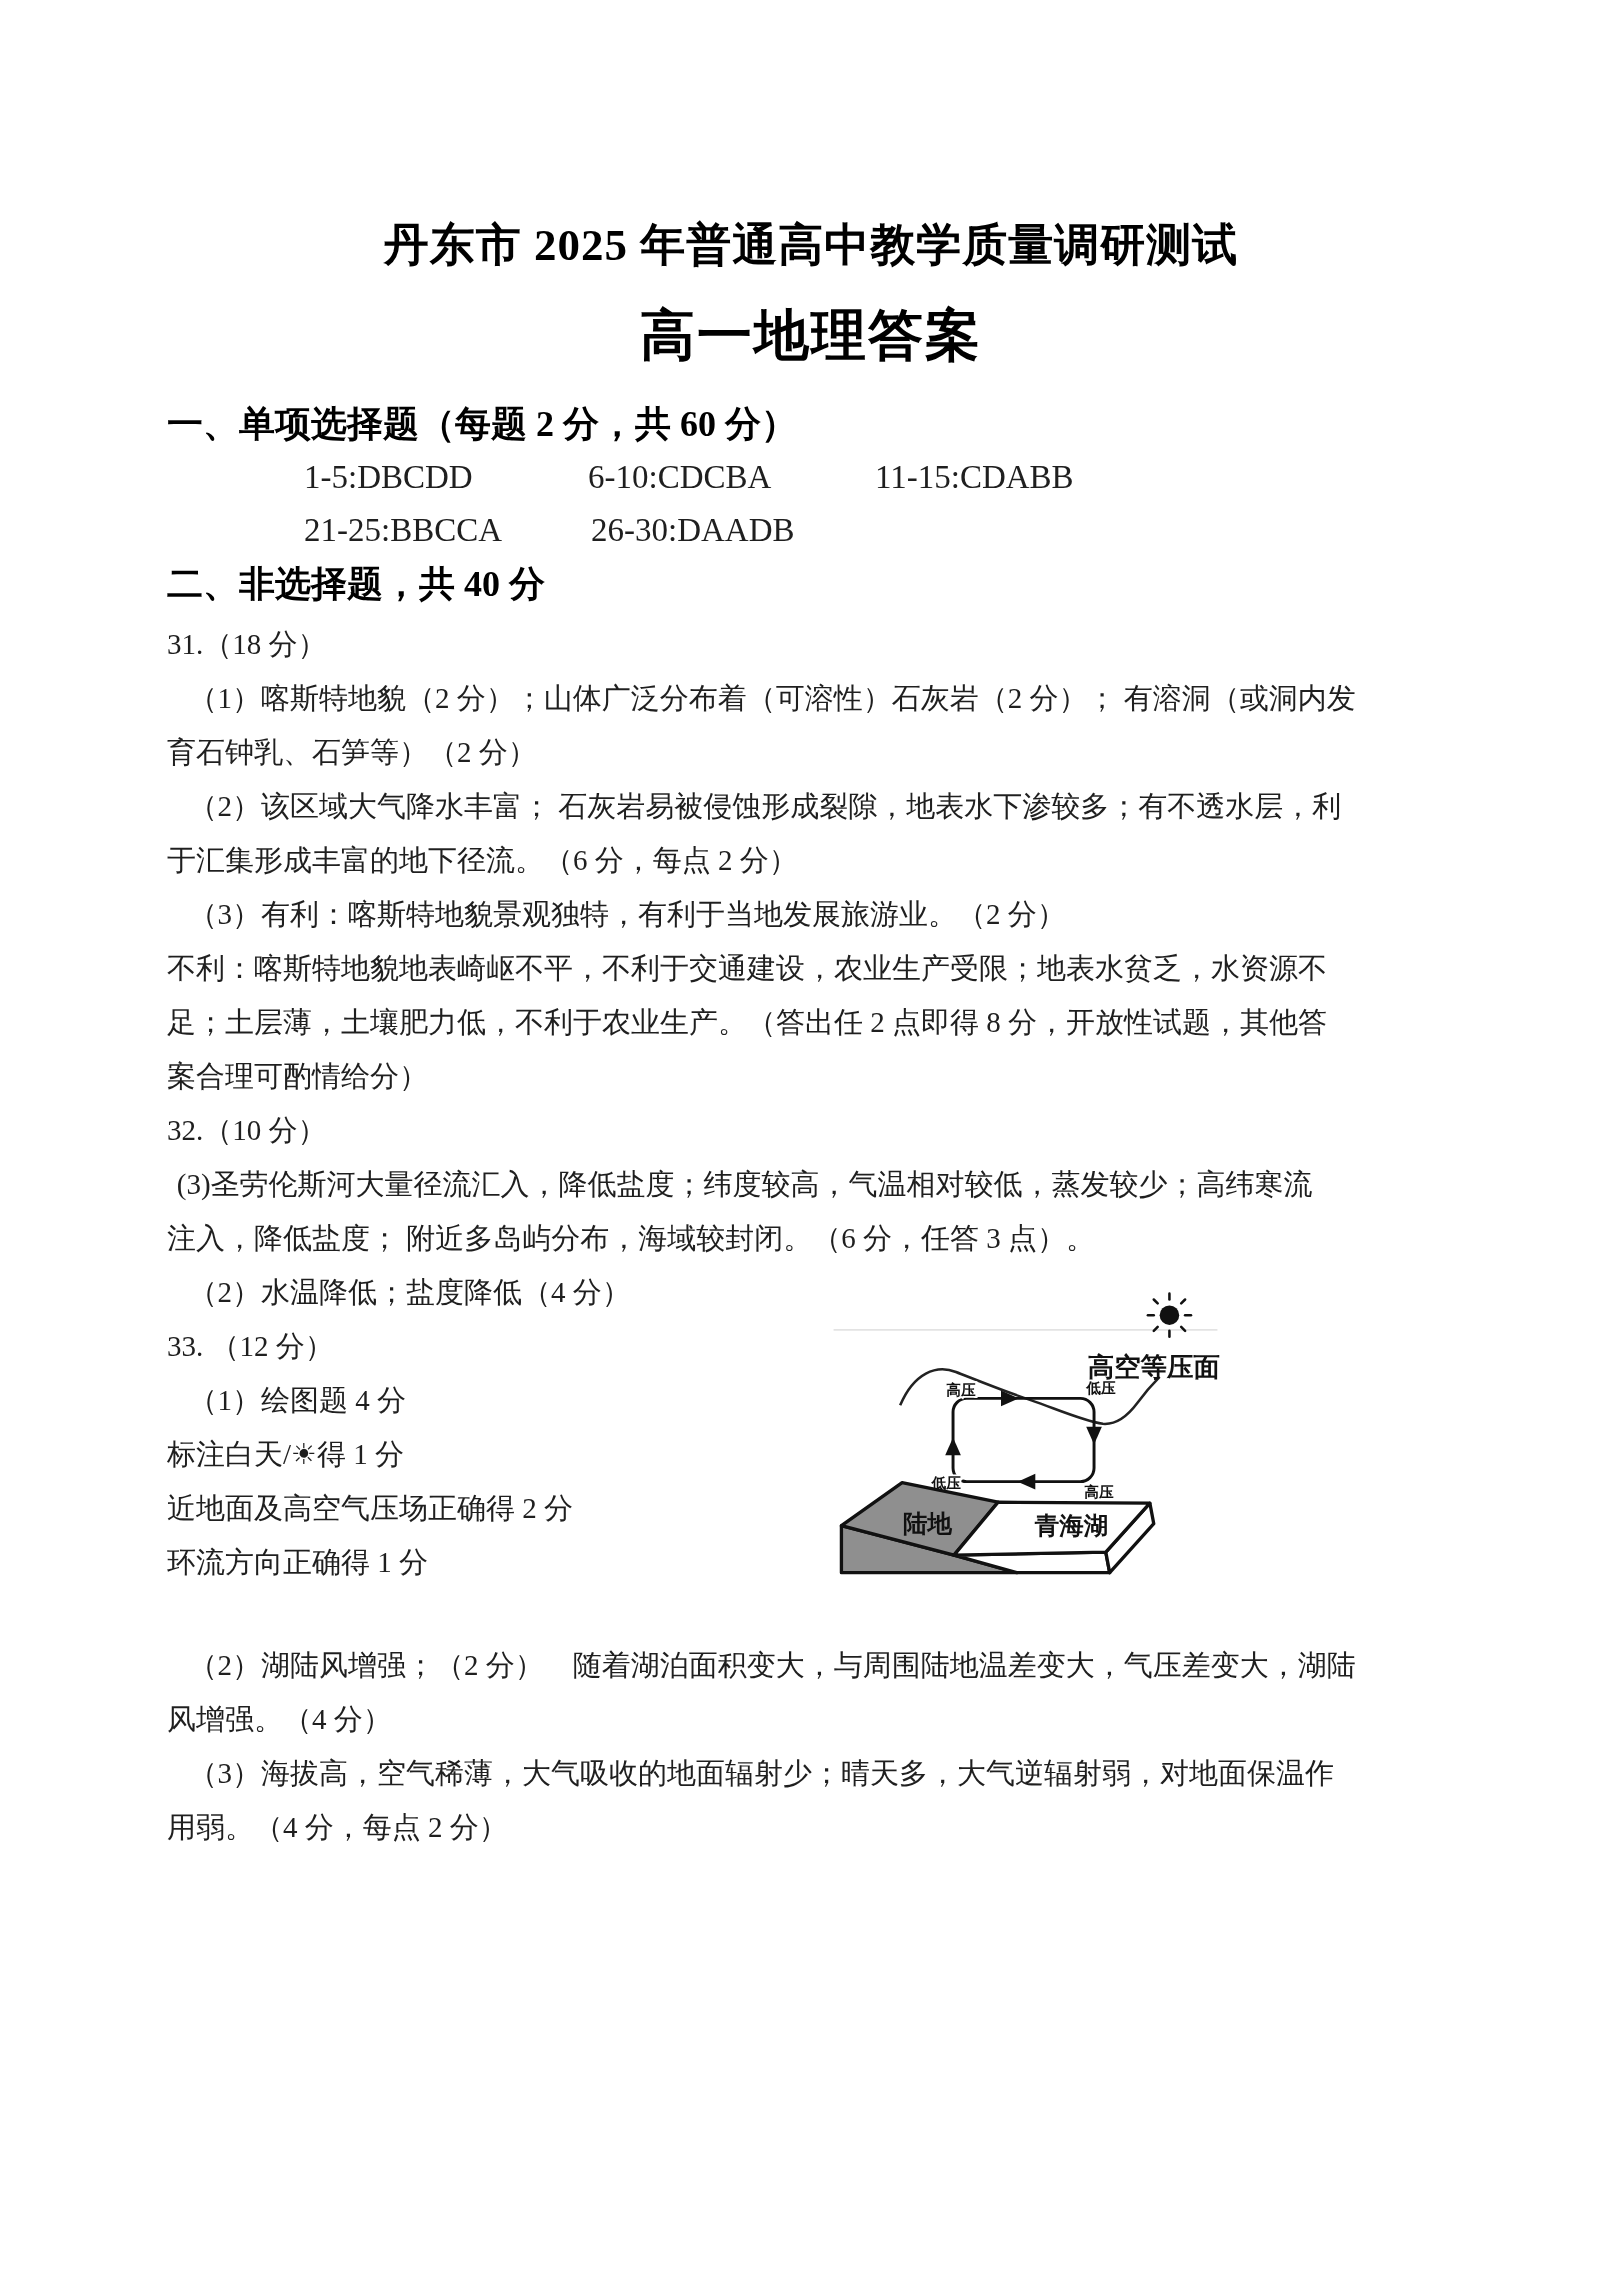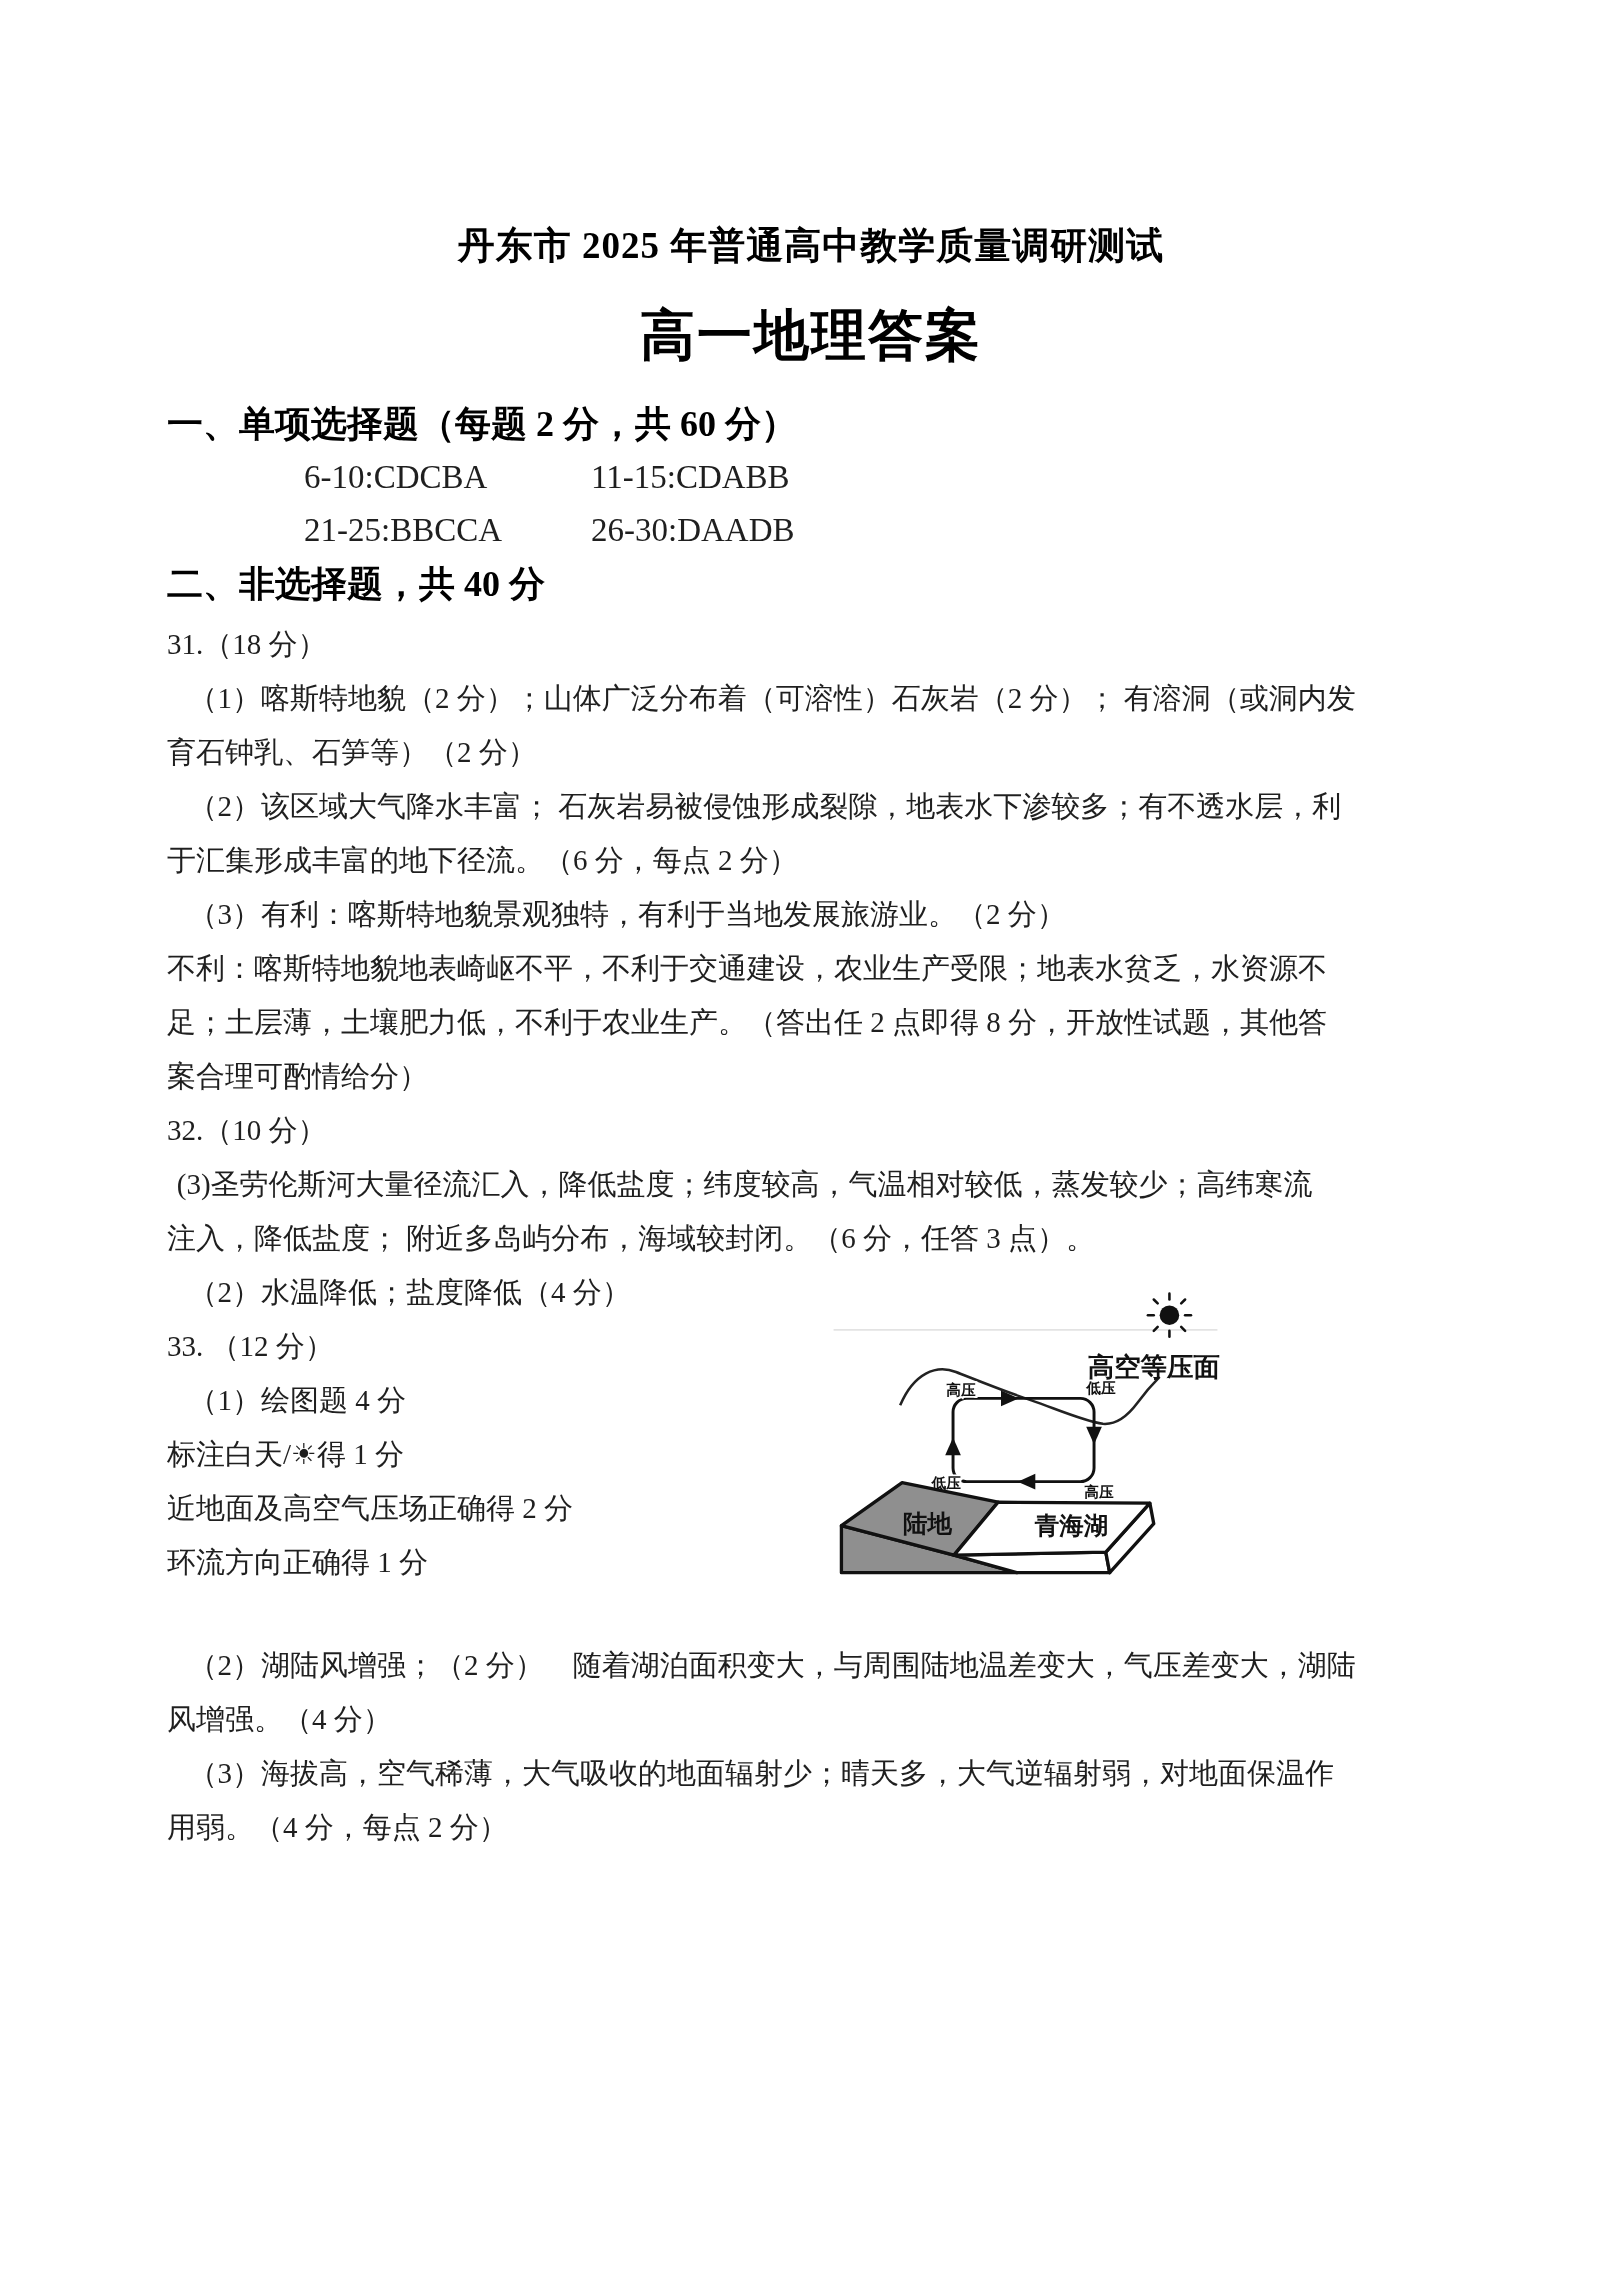--- a/index.html
+++ b/index.html
@@ -10,21 +10,21 @@
     background:#ffffff;
     font-family:"Liberation Serif","DejaVu Serif","DejaVu Sans",serif;
     color:#1f1f1f;
     box-sizing:border-box;
     padding-top:218px;
     overflow:hidden;
   }
   .content{padding-left:167px;padding-right:84px;}
   .title1{
     text-align:center;font-weight:bold;color:#000;
-    font-size:37px;line-height:55px;height:55px;letter-spacing:1px;white-space:nowrap;
+    font-size:45px;line-height:55px;height:55px;letter-spacing:1px;white-space:nowrap;
   }
   .title2{
     text-align:center;font-weight:bold;color:#000;
     font-size:55px;line-height:73px;height:73px;margin-top:25.5px;letter-spacing:2px;white-space:nowrap;
   }
   .h-sec{
     font-weight:bold;color:#000;
     font-size:36px;line-height:54px;height:54px;white-space:nowrap;
   }
   .h1{margin-top:25.5px;}
@@ -50,20 +50,21 @@
 <body>
 
 <div id="page">
   <div class="title1">丹东市 2025 年普通高中教学质量调研测试</div>
   <div class="title2">高一地理答案</div>
 
   <div class="content">
     <div class="h-sec h1">一、单项选择题（每题 2 分，共 60 分）</div>
 
     <div class="ans-row">
+      <span class="ans-c1">1-5:DBCDD</span>
       <span class="ans-c2">6-10:CDCBA</span>
       <span class="ans-c3">11-15:CDABB</span>
     </div>
     <div class="ans-row">
       <span class="ans-c2">21-25:BBCCA</span>
       <span class="ans-c3">26-30:DAADB</span>
     </div>
 
     <div class="h-sec">二、非选择题，共 40 分</div>
 

